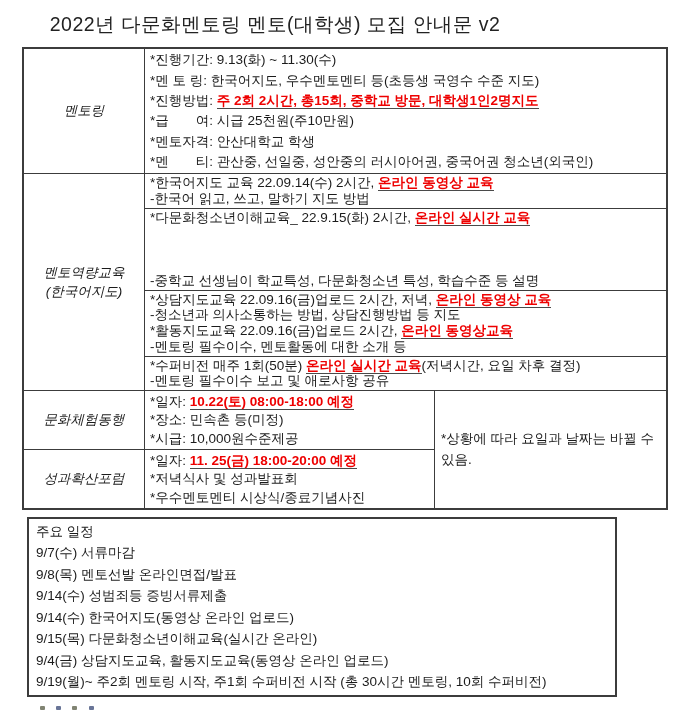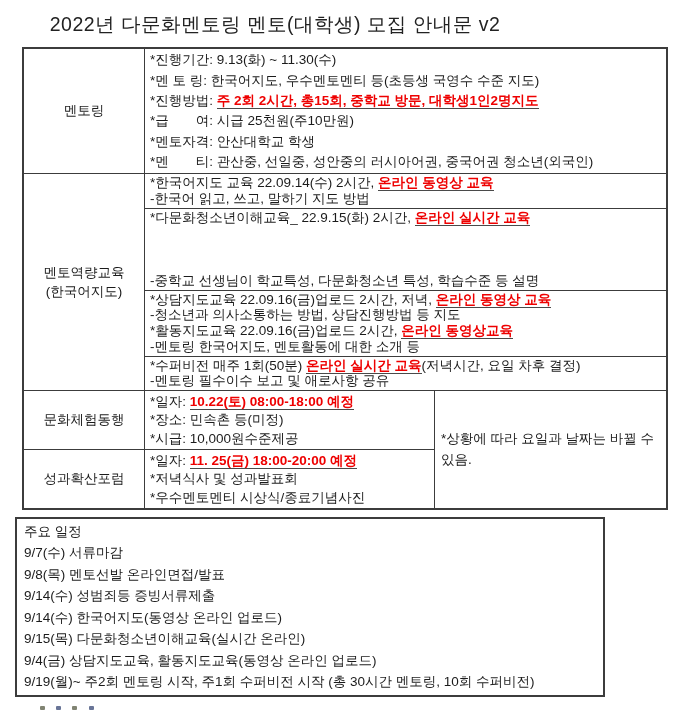--- a/index.html
+++ b/index.html
@@ -25,21 +25,21 @@
     display:flex;flex-direction:column;
   }
   .section{display:flex;box-sizing:border-box;}
   .section + .section{border-top:1px solid #3c3c3c;}
   .sec-h0{height:124px;}
   .sec-h1{height:217px;}
   .sec-h2{height:59px;flex:1;}
   .label-cell{
     width:121px;flex:0 0 121px;border-right:1px solid #3c3c3c;
     display:flex;flex-direction:column;justify-content:center;align-items:center;
-    text-align:left;box-sizing:border-box;gap:3px;
+    text-align:left;box-sizing:border-box;gap:3px;font-style:italic;
   }
   .content{flex:1;display:flex;flex-direction:column;box-sizing:border-box;min-width:0;}
   .subcell{
     display:flex;flex-direction:column;justify-content:space-around;
     box-sizing:border-box;flex-basis:0;padding:1px 0;
   }
   .subcell + .subcell{border-top:1px solid #3c3c3c;}
   .tline{padding:0 0 0 5px;white-space:nowrap;}
   .red{color:#ee0000;font-weight:bold;border-bottom:1px solid #4a4a4a;padding-bottom:0px;}
 
@@ -47,21 +47,21 @@
   .bottom-block{display:flex;border-top:1px solid #3c3c3c;flex:1;}
   .bottom-left{width:410px;flex:0 0 410px;display:flex;flex-direction:column;}
   .side-cell{
     flex:1;border-left:1px solid #3c3c3c;box-sizing:border-box;
     display:flex;align-items:center;padding:4px 6px;
   }
   .side-note{line-height:1.55;}
 
   
   .schedule-table{
-    position:absolute;left:15px;top:517px;width:590px;height:180px;
+    position:absolute;left:27px;top:517px;width:590px;height:180px;
     border:2px solid #3c3c3c;box-sizing:border-box;
     font-size:13.5px;display:flex;flex-direction:column;justify-content:space-around;
     padding:2px 0;
   }
   .sline{padding-left:7px;white-space:nowrap;}
 
   
   .cutoff{position:absolute;left:40px;bottom:0;height:4px;width:80px;}
   .cutoff i{
     position:absolute;bottom:0;width:5px;height:4px;border-radius:1px;
@@ -107,21 +107,21 @@
               <div class="tline"><span>-한국어 읽고, 쓰고, 말하기 지도 방법</span></div>
             </div>
             <div class="subcell" style="flex-grow: 2; gap: 48px;">
               <div class="tline"><span>*다문화청소년이해교육_ 22.9.15(화) 2시간, </span><span class="red">온라인 실시간 교육</span></div>
               <div class="tline"><span>-중학교 선생님이 학교특성, 다문화청소년 특성, 학습수준 등 설명</span></div>
             </div>
             <div class="subcell" style="flex-grow: 4;">
               <div class="tline"><span>*상담지도교육 22.09.16(금)업로드 2시간, 저녁, </span><span class="red">온라인 동영상 교육</span></div>
               <div class="tline"><span>-청소년과 의사소통하는 방법, 상담진행방법 등 지도</span></div>
               <div class="tline"><span>*활동지도교육  22.09.16(금)업로드 2시간, </span><span class="red">온라인 동영상교육</span></div>
-              <div class="tline"><span>-멘토링 한국어지도, 멘토활동에 대한 소개 등</span></div>
+              <div class="tline"><span>-멘토링 필수이수, 멘토활동에 대한 소개 등</span></div>
             </div>
             <div class="subcell" style="flex-grow: 2;">
               <div class="tline"><span>*수퍼비전 매주 1회(50분) </span><span class="red">온라인 실시간 교육</span><span>(저녁시간, 요일 차후 결정)</span></div>
               <div class="tline"><span>-멘토링 필수이수 보고 및 애로사항 공유</span></div>
             </div>
           </div>
         </div>
       </div>
     <div class="bottom-block">
       <div class="bottom-left" id="table-bottom-left">

